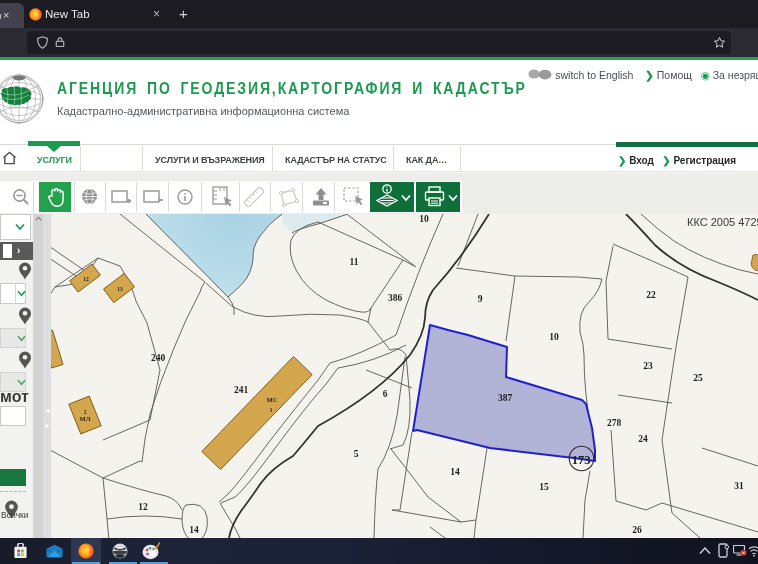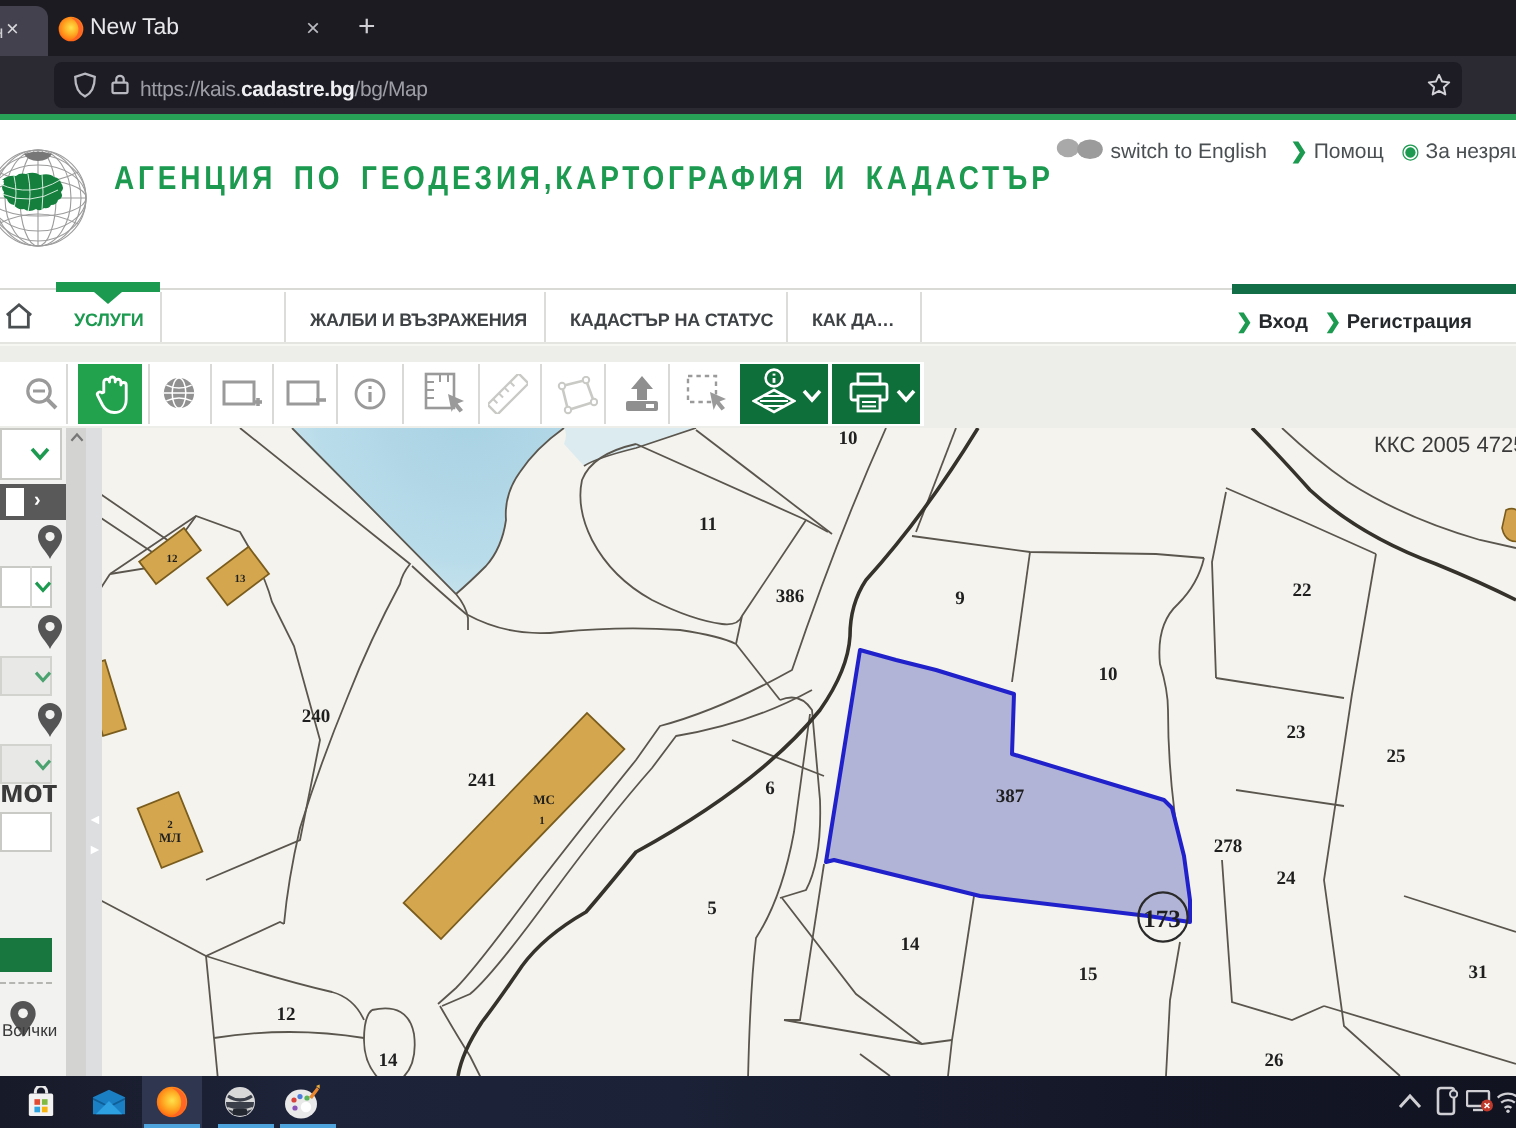--- a/index.html
+++ b/index.html
@@ -84,21 +84,20 @@
 
   <div id="navbar" class="abs">
     <div id="urlbox" class="abs">
       <svg class="abs" style="left:9px; top:5px;" width="13" height="13" viewBox="0 0 16 16">
         <path d="M8 1 L14 3 C14 9 12 13 8 15 C4 13 2 9 2 3 Z" fill="none" stroke="#b9b9c2" stroke-width="1.4"></path>
       </svg>
       <svg class="abs" style="left:27px; top:5px;" width="12" height="12" viewBox="0 0 16 16">
         <rect x="3" y="7" width="10" height="7" rx="1" fill="none" stroke="#b9b9c2" stroke-width="1.5"></rect>
         <path d="M5.5 7 V5 a2.5 2.5 0 0 1 5 0 V7" fill="none" stroke="#b9b9c2" stroke-width="1.5"></path>
       </svg>
-      <span id="urltext" class="abs">https://kais.<b>cadastre.bg</b>/bg/Map</span>
       <svg class="abs" style="left:686px; top:5px;" width="13" height="13" viewBox="0 0 16 16">
         <path d="M8 1.8 L9.9 5.9 14.3 6.4 11 9.4 11.9 13.8 8 11.6 4.1 13.8 5 9.4 1.7 6.4 6.1 5.9 Z" fill="none" stroke="#d2d2d8" stroke-width="1.2" stroke-linejoin="round"></path>
       </svg>
     </div>
   </div>
   <div id="greenline" class="abs"></div>
 
   <div id="header" class="abs">
     <svg class="abs" style="left:-7px; top:13px;" width="52" height="52" viewBox="0 0 52 52" id="globelogo">
       <g fill="none" stroke="#9c9c9c" stroke-width="0.55">
@@ -118,36 +117,37 @@
       <path d="M8 17 q3 -2.5 7 -2 q2 -1.8 5 -1 q4 -1.5 7 0.5 q5 -1 7 1 q3 0.5 3.5 3 q2 2.5 0 4.5 q1.5 3 -1.5 4 q-0.5 2.5 -3.5 2.5 q-1 2 -3.5 1.5 q-2 2 -4 0.5 q-3.5 2 -6 0 q-3.5 0.5 -5 -2 q-3 -0.5 -3.5 -3 q-2.5 -1 -1.5 -3.5 q-2 -2.5 0 -4 q-0.5 -1.5 0 -2Z" fill="#15803d"></path>
       <g stroke="#e8f5ec" stroke-width="0.5" fill="none" opacity="0.9">
         <path d="M7 19 Q22 26 37 17"></path>
         <path d="M8 24 Q22 30 36 22"></path>
         <path d="M14 15 Q16 24 14 31"></path>
         <path d="M21 14 Q23 24 21 33"></path>
         <path d="M28 14 Q29 23 28 32"></path>
       </g>
     </svg>
     <div id="sitetitle" class="abs">АГЕНЦИЯ ПО ГЕОДЕЗИЯ,КАРТОГРАФИЯ И КАДАСТЪР</div>
+    <div id="subtitle" class="abs">Кадастрално-административна информационна система</div>
     <div id="toplinks" class="abs">
       <svg width="24" height="11" viewBox="0 0 24 11" style="vertical-align:-1px;">
           <ellipse cx="6" cy="5" rx="5.6" ry="4.6" fill="#a9a9a9"></ellipse>
           <ellipse cx="17" cy="5.6" rx="6.4" ry="4.9" fill="#9b9b9b"></ellipse>
         </svg>
       switch to English&nbsp;&nbsp;&nbsp;&nbsp;<span class="gchev">❯</span> Помощ&nbsp;&nbsp;&nbsp;<span style="color:#1c9a50;">◉</span> За незрящи
     </div>
   </div>
 
   <div id="menustrip" class="abs">
     <svg class="abs" style="left:2px; top:10px;" width="15" height="14" viewBox="0 0 16 15">
       <path d="M1.5 7 L8 1.5 L14.5 7 M3 6.2 V13.5 H13 V6.2" fill="none" stroke="#4a4f52" stroke-width="1.5"></path>
     </svg>
     <span class="abs mitem" style="left:37px; color:#1c9a50;">УСЛУГИ</span>
     <span class="abs mitem" style="left:92px;margin-top:44px;">УСЛУГИ</span>
-    <span class="abs mitem" style="left:155px;">ЖАЛБИ И ВЪЗРАЖЕНИЯ</span>
+    <span class="abs mitem" style="left:155px;">УСЛУГИ И ВЪЗРАЖЕНИЯ</span>
     <span class="abs mitem" style="left:285px;">КАДАСТЪР НА СТАТУС</span>
     <span class="abs mitem" style="left:406px;">КАК ДА…</span>
     <div class="abs msep" style="left:80px;"></div>
     <div class="abs msep" style="left:142px;"></div>
     <div class="abs msep" style="left:272px;"></div>
     <div class="abs msep" style="left:393px;"></div>
     <div class="abs msep" style="left:460px;"></div>
     <div id="authlinks" class="abs"><span class="gchev">❯</span> Вход&nbsp;&nbsp;&nbsp;<span class="gchev">❯</span> Регистрация</div>
   </div>
   <div id="hairline" class="abs"></div>

